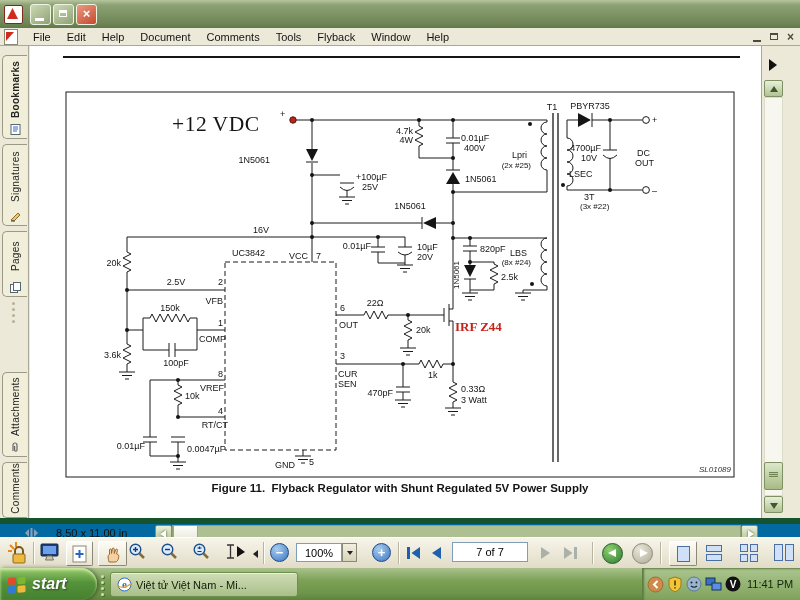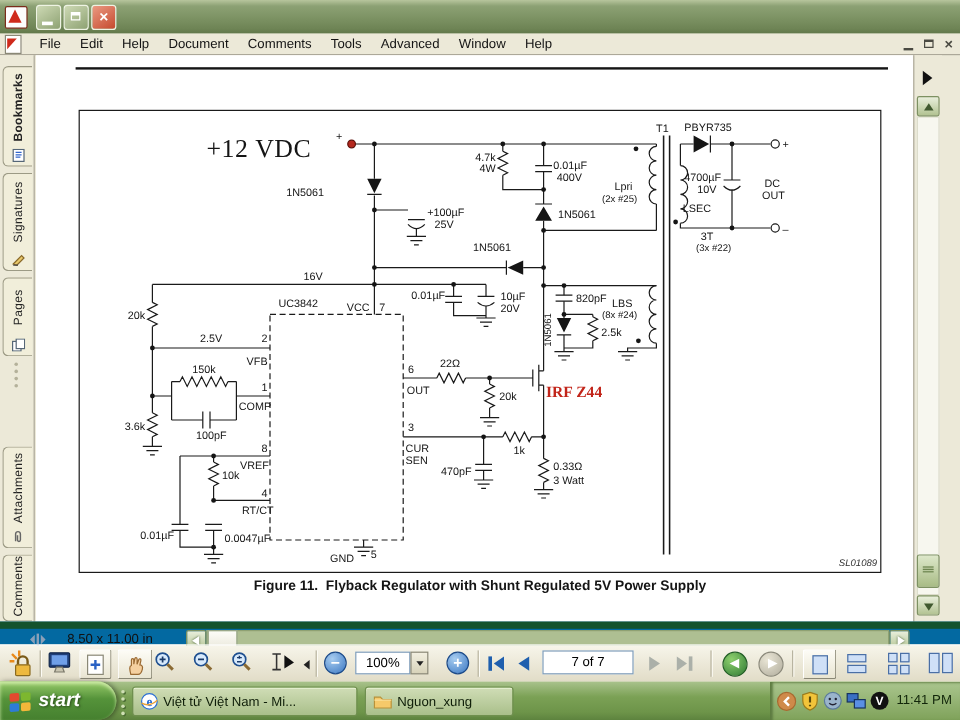--- a/index.html
+++ b/index.html
@@ -134,21 +134,21 @@
 <div id="menubar">
   <div class="pdficon">
       <i></i>
     </div>
   <span class="menu-item">File</span>
   <span class="menu-item">Edit</span>
   <span class="menu-item">Help</span>
   <span class="menu-item">Document</span>
   <span class="menu-item">Comments</span>
   <span class="menu-item">Tools</span>
-  <span class="menu-item">Advanced</span>
+  <span class="menu-item">Flyback</span>
   <span class="menu-item">Window</span>
   <span class="menu-item">Help</span>
   <div id="doc-controls">
     <div class="dc-min"></div>
     <div class="dc-res"></div>
     <span class="dc-x">×</span>
   </div>
 </div>
 
 <div id="sidebar">
@@ -497,27 +497,20 @@
   </div>
   <div class="qlgrip"></div>
   <div class="taskbtn" style="left:110px;width:188px">
     <svg width="15" height="15">
       <circle cx="7.5" cy="7.5" r="6.5" fill="#fff" stroke="#2a6fd4"></circle>
       <text x="7.5" y="11" text-anchor="middle" font-size="11" font-weight="bold" fill="#2a6fd4" font-family="Liberation Serif,serif">e</text>
       <path d="M1,9 Q7.5,12.5 14,6.5" stroke="#e8a23a" fill="none" stroke-width="1.2"></path>
     </svg>
     <span>Việt tử Việt Nam - Mi...</span>
   </div>
-  <div class="taskbtn" style="left:304px;width:124px">
-    <svg width="16" height="13">
-      <path d="M1,3 h5 l2,2 h7 v7 h-14 Z" fill="#f5c96a" stroke="#b8923a"></path>
-      <path d="M1,5 h14 v1 h-14 Z" fill="#fbe09a"></path>
-    </svg>
-    <span>Nguon_xung</span>
-  </div>
   <div id="tray">
     <svg class="trayicon" width="17" height="17">
       <circle cx="8.5" cy="8.5" r="7.5" fill="#cf8a4a" stroke="#a86a30"></circle>
       <path d="M10.5,5 L7,8.5 L10.5,12" stroke="#fff" stroke-width="2" fill="none"></path>
     </svg>
     <svg class="trayicon" width="16" height="17">
       <path d="M8,1 L14,3 V8 C14,12 11.3,14.6 8,15.8 C4.7,14.6 2,12 2,8 V3 Z" fill="#f2c43a" stroke="#9a7a1a"></path>
       <path d="M8,4.5 V9.5 M8,11.2 V12.6" stroke="#5a4a0a" stroke-width="1.8"></path>
     </svg>
     <svg class="trayicon" width="16" height="16">

